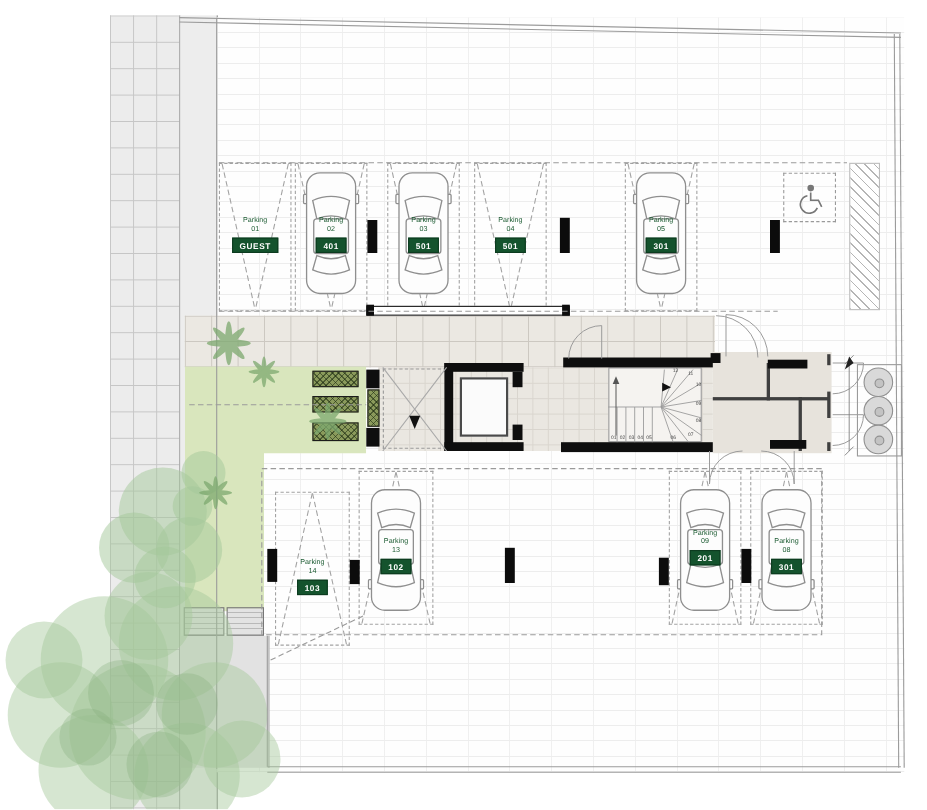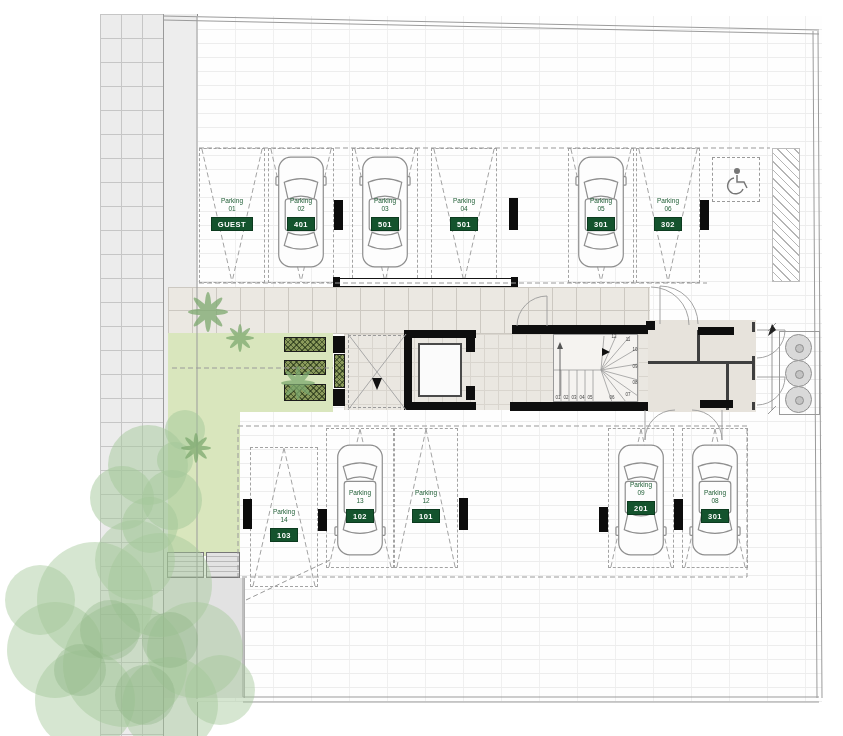--- a/index.html
+++ b/index.html
@@ -197,32 +197,20 @@
         <rect x="11" y="48" width="34" height="34" rx="3"></rect>
         <path d="M14 84 Q28 90 42 84 L46 98 Q28 106 10 98 Z"></path>
       </g>
     </svg>
     <div class="slabel" style="top: 48px;">
       <div class="pword">Parking</div>
       <div class="pnum">05</div>
       <div><span class="plate">301</span></div>
     </div>
   </div>
-      <div class="stall top" style="left: 636px; top: 148px; width: 64px; height: 135px;">
-    <svg class="vee">
-      <line stroke="#a3a3a3" stroke-width="1" stroke-dasharray="5 3" x1="3%" y1="0" x2="50%" y2="100%"></line>
-      <line stroke="#a3a3a3" stroke-width="1" stroke-dasharray="5 3" x1="97%" y1="0" x2="50%" y2="100%"></line>
-    </svg>
-
-    <div class="slabel" style="top: 48px;">
-      <div class="pword">Parking</div>
-      <div class="pnum">06</div>
-      <div><span class="plate">302</span></div>
-    </div>
-  </div>
       <div class="stall bottom" style="left: 250px; top: 447px; width: 68px; height: 140px;">
     <svg class="vee">
       <line stroke="#a3a3a3" stroke-width="1" stroke-dasharray="5 3" x1="3%" y1="100%" x2="50%" y2="0"></line>
       <line stroke="#a3a3a3" stroke-width="1" stroke-dasharray="5 3" x1="97%" y1="100%" x2="50%" y2="0"></line>
     </svg>
 
     <div class="slabel" style="top: 60px;">
       <div class="pword">Parking</div>
       <div class="pnum">14</div>
       <div><span class="plate">103</span></div>
@@ -240,32 +228,20 @@
         <rect x="4" y="3" width="48" height="118" rx="13"></rect>
         <path d="M10 30 Q28 22 46 30 L42 48 Q28 42 14 48 Z"></path>
         <rect x="11" y="48" width="34" height="34" rx="3"></rect>
         <path d="M14 84 Q28 90 42 84 L46 98 Q28 106 10 98 Z"></path>
       </g>
     </svg>
     <div class="slabel" style="top: 60px;">
       <div class="pword">Parking</div>
       <div class="pnum">13</div>
       <div><span class="plate">102</span></div>
-    </div>
-  </div>
-      <div class="stall bottom" style="left: 394px; top: 428px; width: 64px; height: 140px;">
-    <svg class="vee">
-      <line stroke="#a3a3a3" stroke-width="1" stroke-dasharray="5 3" x1="3%" y1="100%" x2="50%" y2="0"></line>
-      <line stroke="#a3a3a3" stroke-width="1" stroke-dasharray="5 3" x1="97%" y1="100%" x2="50%" y2="0"></line>
-    </svg>
-
-    <div class="slabel" style="top: 60px;">
-      <div class="pword">Parking</div>
-      <div class="pnum">12</div>
-      <div><span class="plate">101</span></div>
     </div>
   </div>
       <div class="stall bottom" style="left: 608px; top: 428px; width: 66px; height: 140px;">
     <svg class="vee">
       <line stroke="#a3a3a3" stroke-width="1" stroke-dasharray="5 3" x1="3%" y1="100%" x2="50%" y2="0"></line>
       <line stroke="#a3a3a3" stroke-width="1" stroke-dasharray="5 3" x1="97%" y1="100%" x2="50%" y2="0"></line>
     </svg>
     <svg class="car" viewBox="0 0 56 124" width="52" height="118" style="top: 12px;">
       <g fill="#fdfdfd" stroke="#8f8f8f" stroke-width="1.3">
         <rect x="1" y="24" width="5" height="9" rx="1"></rect>

